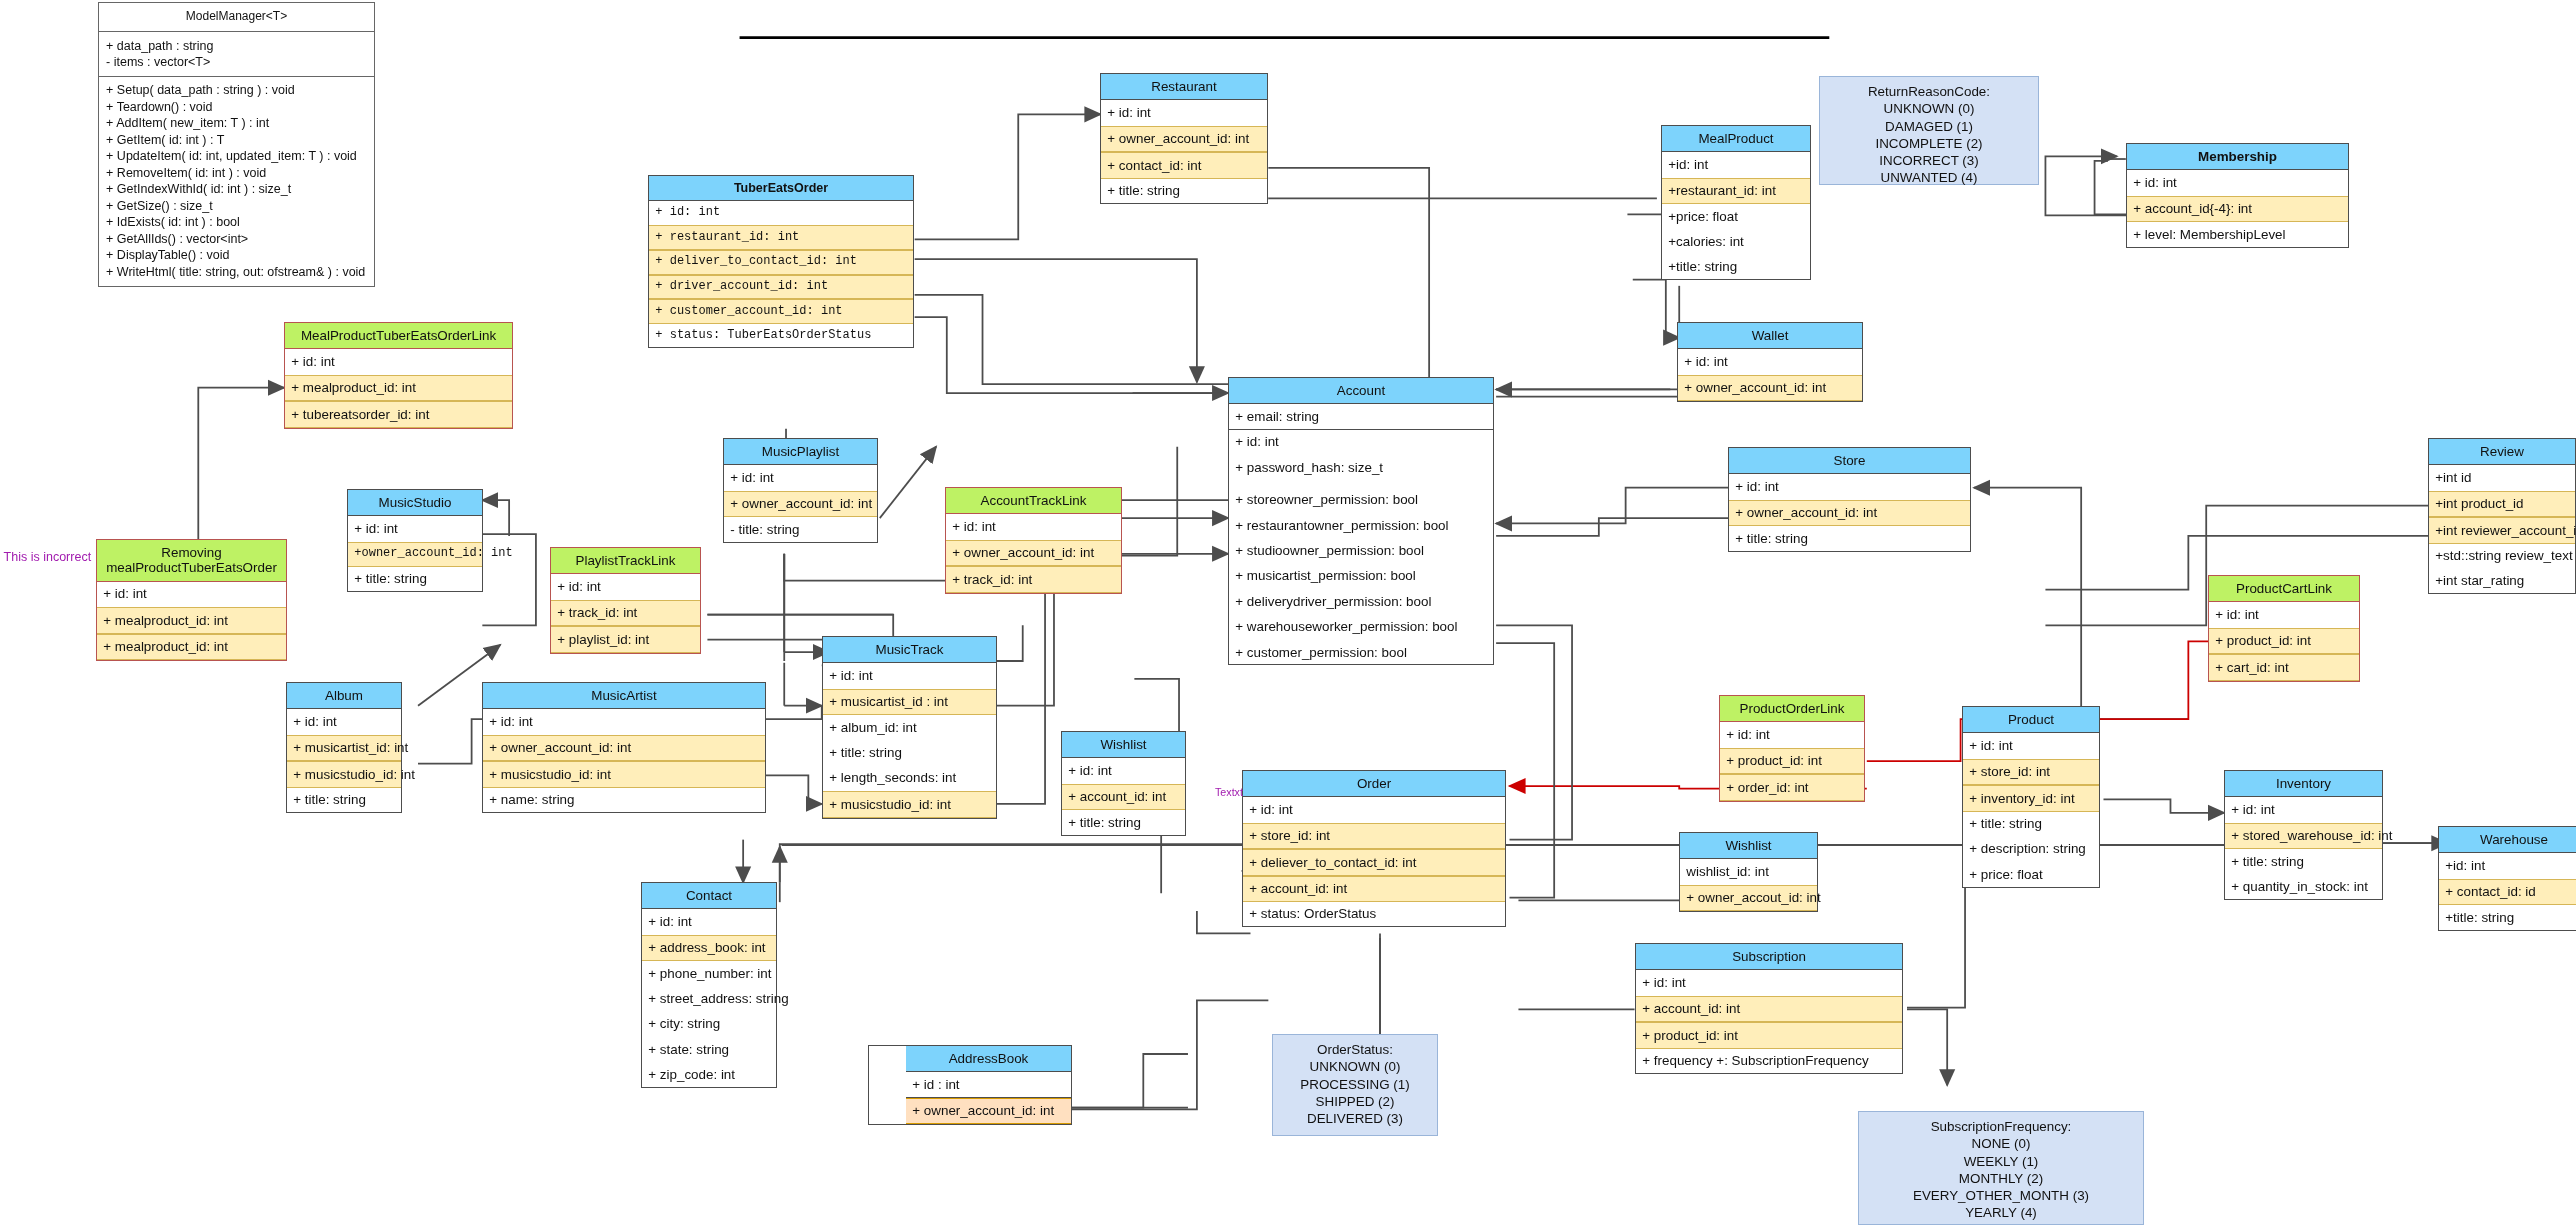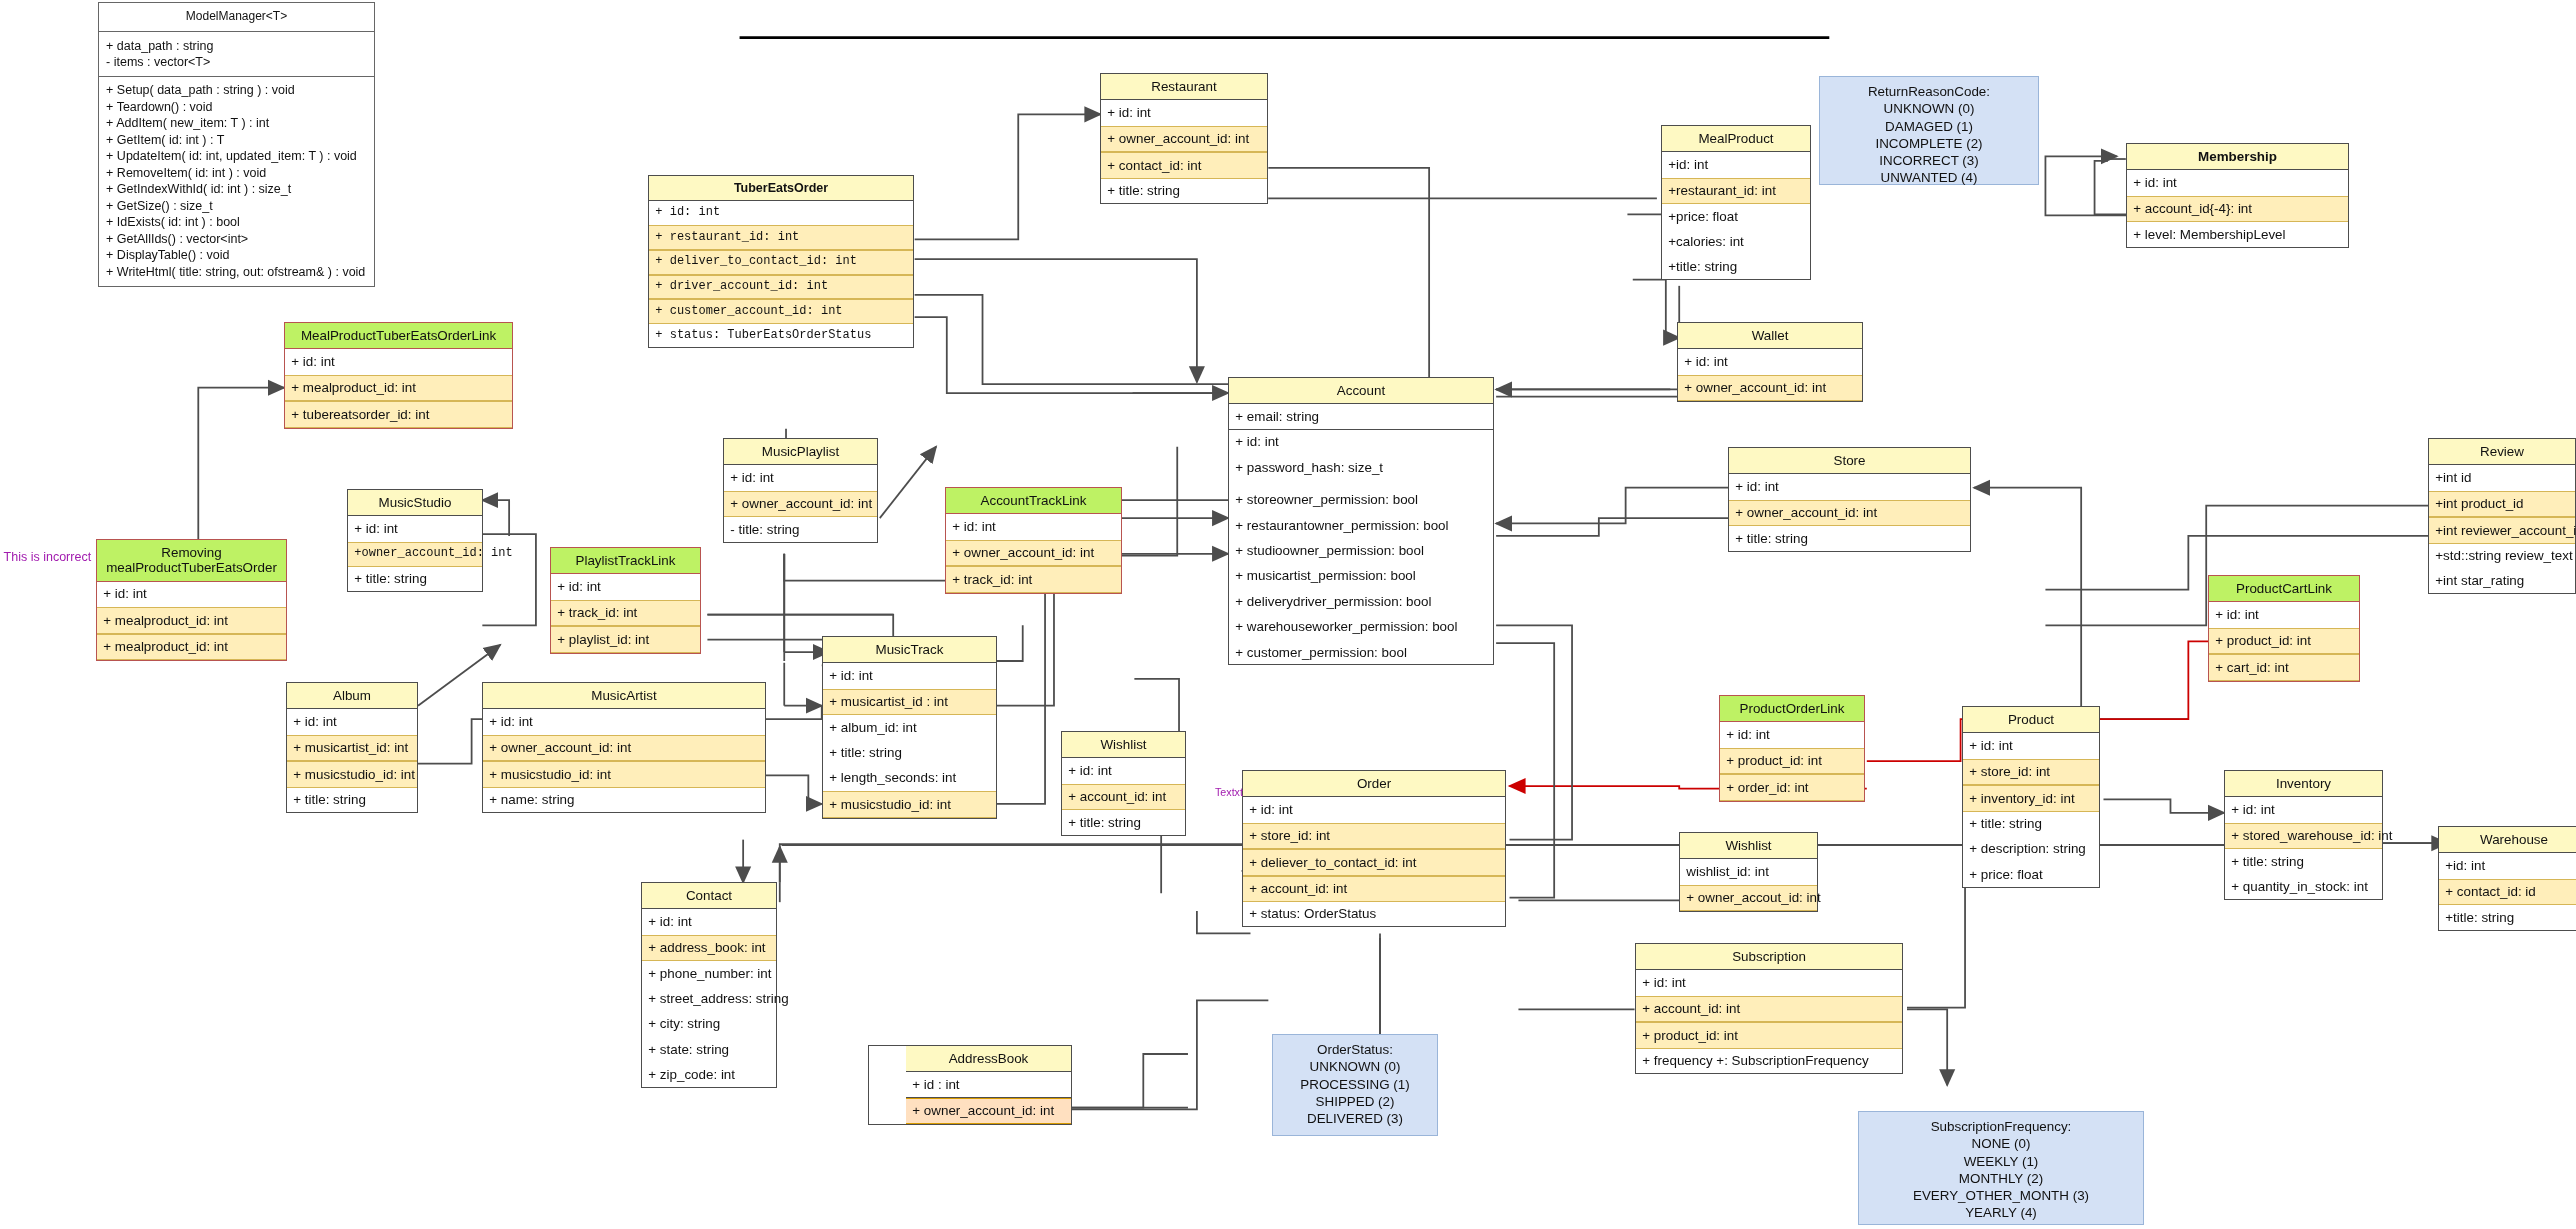--- a/index.html
+++ b/index.html
@@ -19,21 +19,21 @@
     border:1.8px solid #4d4d4d;
     background:#ffffff;
     font-size:13.4px;
     line-height:1.15;
   }
   .uml .hdr{
     box-sizing:border-box;
     text-align:center;
     padding:4.5px 3.6px 5.4px 3.6px;
     border-bottom:1.8px solid #4d4d4d;
-    background:#fef9c3;
+    background:#7dd3fc;
     white-space:pre-line;
   }
   .uml.bold-title .hdr{font-weight:bold;}
   .uml .row{
     box-sizing:border-box;
     padding:4.5px 6.3px 4.5px 6.3px;
     border-bottom:0.9px solid transparent;
     background:#ffffff;
     white-space:pre;
   }
@@ -315,21 +315,21 @@
   <div class="uml" id="c-musictrack" style="left:822px;top:636px;width:175px;">
       <div class="hdr">MusicTrack</div>
       <div class="row">+ id: int</div>
       <div class="row fk">+ musicartist_id : int</div>
       <div class="row">+ album_id: int</div>
       <div class="row">+ title: string</div>
       <div class="row">+ length_seconds: int</div>
       <div class="row fk">+ musicstudio_id: int</div>
     </div>
 
-  <div class="uml" id="c-album" style="left:286px;top:682px;width:132px;">
+  <div class="uml" id="c-album" style="left:286px;top:682px;width:116px;">
       <div class="hdr">Album</div>
       <div class="row">+ id: int</div>
       <div class="row fk">+ musicartist_id: int</div>
       <div class="row fk">+ musicstudio_id: int</div>
       <div class="row">+ title: string</div>
     </div>
 
   <div class="uml" id="c-musicartist" style="left:482px;top:682px;width:284px;">
       <div class="hdr">MusicArtist</div>
       <div class="row">+ id: int</div>

